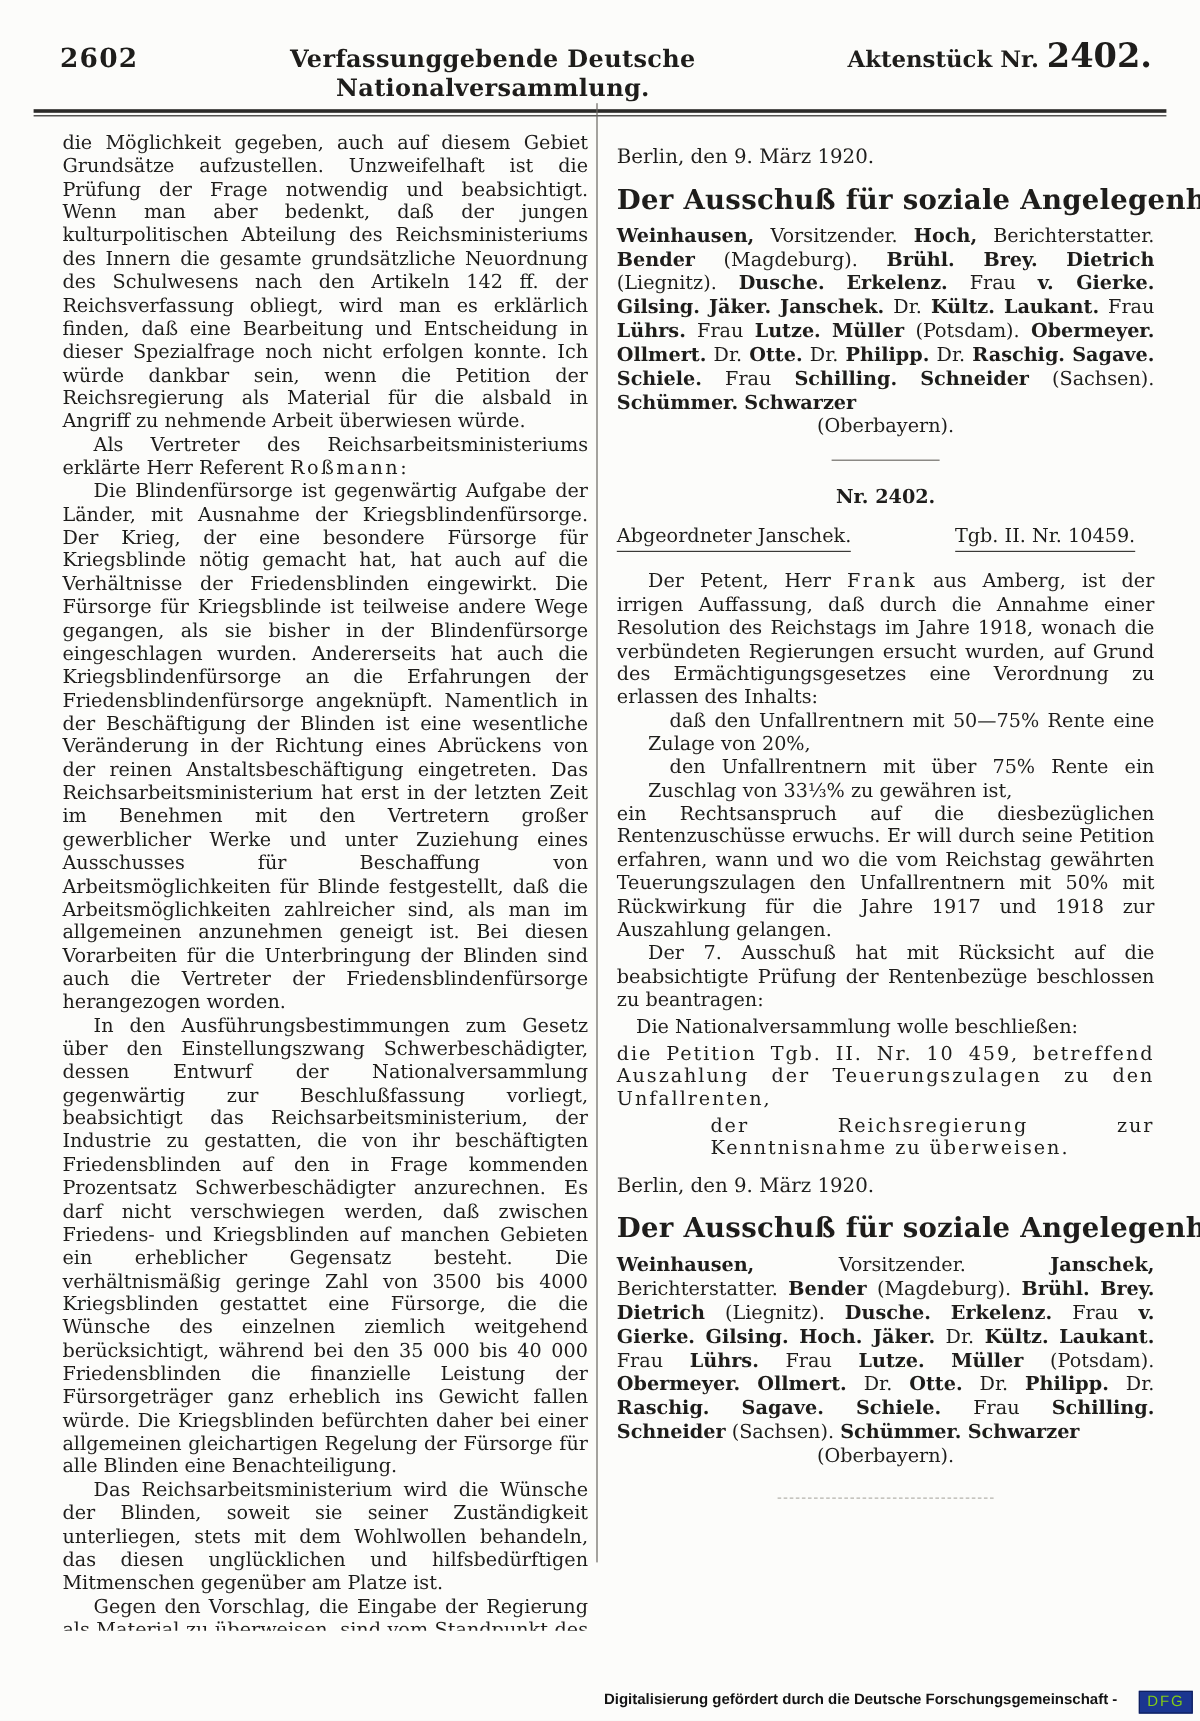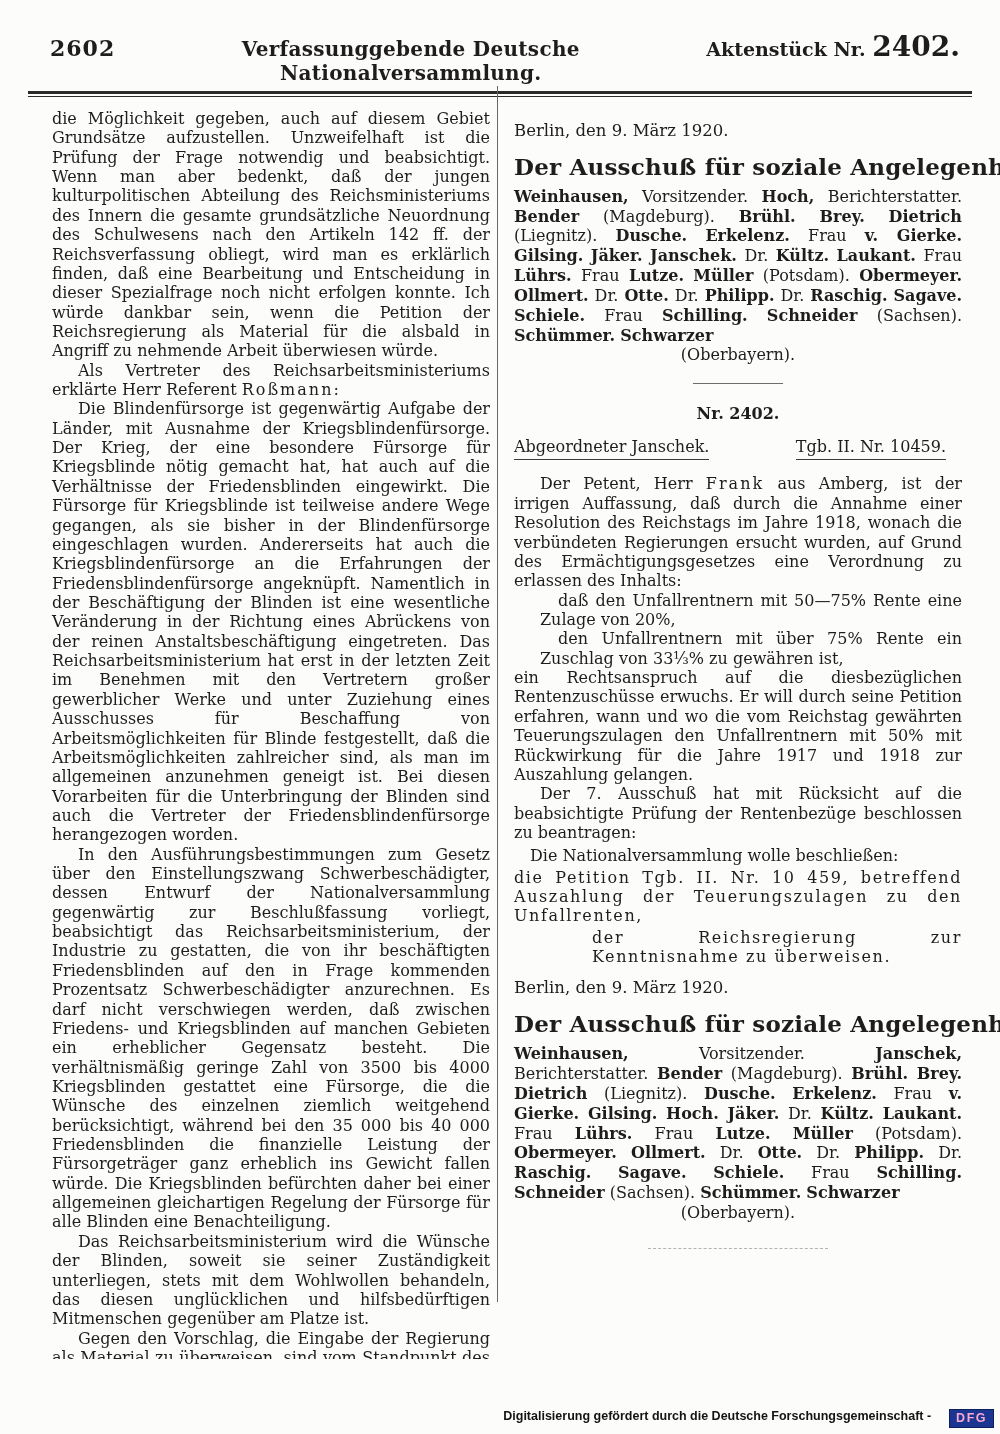--- a/index.html
+++ b/index.html
@@ -73,23 +73,23 @@
   .rapp-row { display:flex; justify-content:space-between; align-items:baseline; margin:2px 16px 14px 0; }
   .underlined { border-bottom:1.5px solid #3a3936; padding-bottom:3px; text-indent:0; }
   
   .footer {
     position:absolute; right:6px; bottom:6px;
     display:flex; gap:18px;
     font-family:"Liberation Sans", sans-serif;
     font-size:12.5px; font-weight:bold; color:#141414;
   }
   .dfg-box {
-    background:#1b3690; color:#f9a8d4;
+    background:#1b3690; color:#84cc16;
     padding:1px 6px 2px 6px;
-    font-size:12.5px; font-weight:bold; letter-spacing:1.5px;
+    font-size:12.5px; font-weight:normal; letter-spacing:1.5px;
     border:1px solid #0e1f5e;
   }
 </style>
 </head>
 <body>
 
 <div class="page">
 
   <div class="header">
     <span class="pagenum">2602</span>

